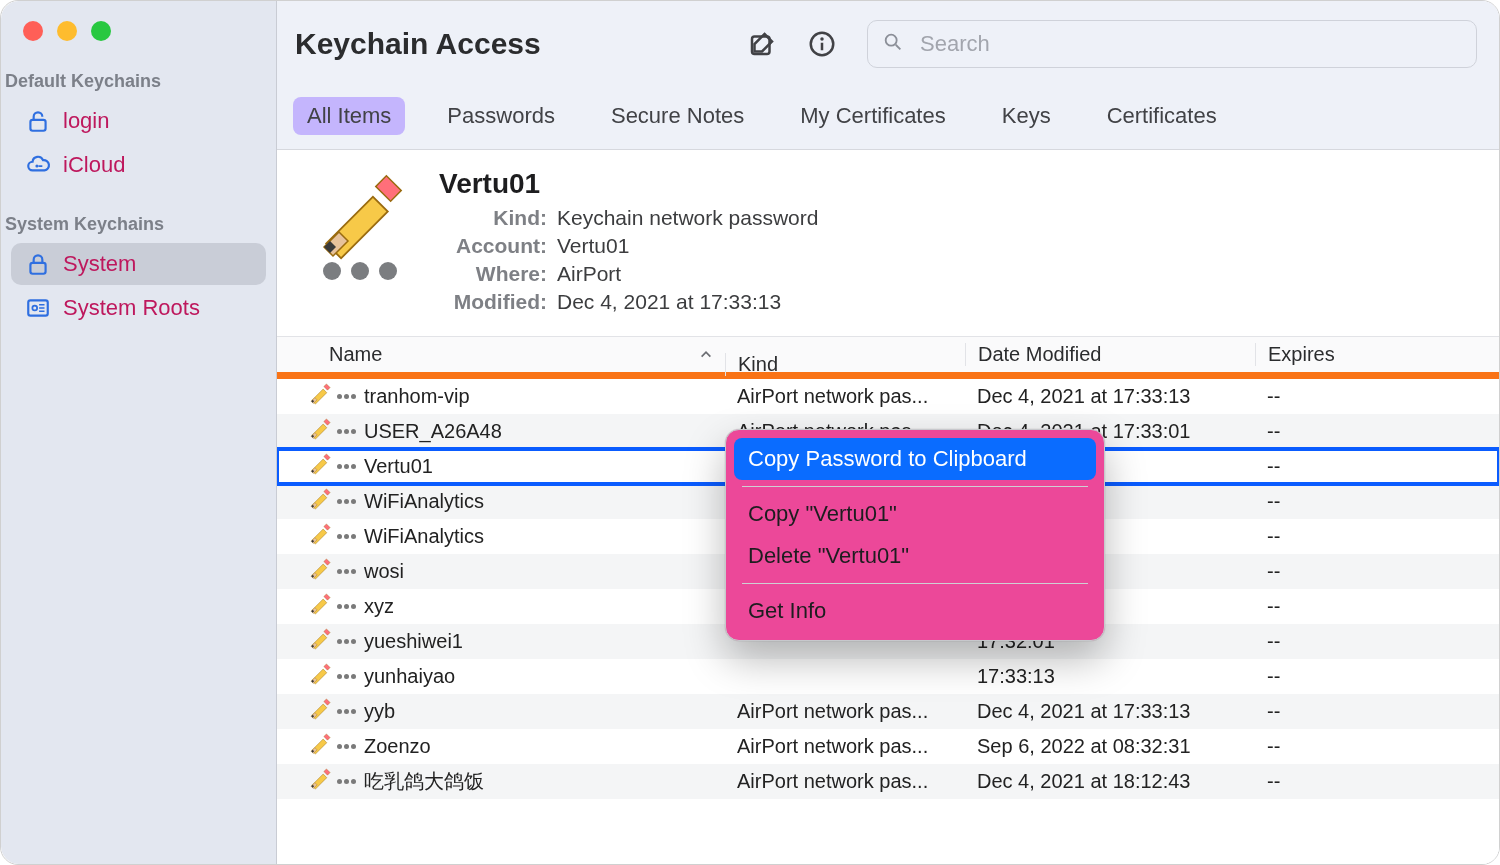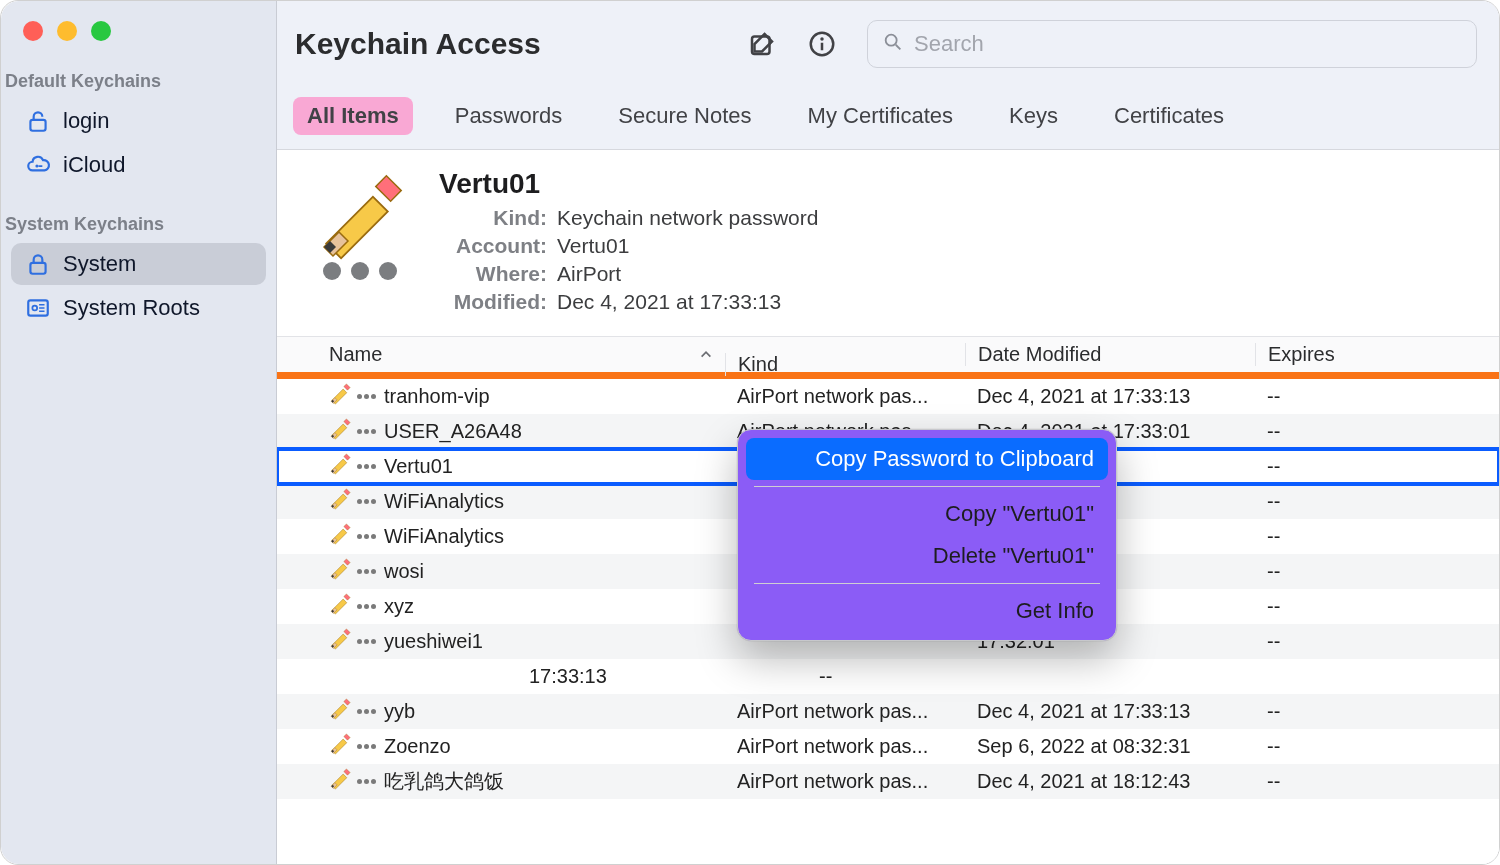--- a/index.html
+++ b/index.html
@@ -19,21 +19,21 @@
   }
   .traffic { display: flex; gap: 14px; padding: 6px 0 22px 22px; }
   .tl { width: 20px; height: 20px; border-radius: 50%; }
   .tl.red { background: #ff5f57; }
   .tl.yellow { background: #febc2e; }
   .tl.green { background: #28c840; }
   .section-label { font-size: 18px; color: #7c8089; font-weight: 600; padding: 8px 4px 6px; }
   .side-item {
     display: flex; align-items: center; gap: 12px;
     padding: 8px 14px; margin: 2px 10px; border-radius: 10px;
-    font-size: 22px; color: #0f172a; cursor: default;
+    font-size: 22px; color: #be185d; cursor: default;
   }
   .side-item.selected { background: #c9cdd7; }
   .side-icon { width: 26px; height: 26px; display:flex; align-items:center; justify-content:center; color:#2f6fe0;}
   .side-icon svg { width: 26px; height: 26px; }
 
   
   .main { flex: 1; display: flex; flex-direction: column; background:#f4f6fb; border-top-right-radius:18px;}
   .toolbar {
     display: flex; align-items: center;
     height: 86px; padding: 0 22px 0 18px;
@@ -44,31 +44,31 @@
   .tb-icon { width: 30px; height:30px; color:#414246; cursor:default;}
   .tb-icon svg{width:100%;height:100%;}
   .search {
     display: flex; align-items: center;
     width: 610px; height: 48px;
     background: #eef1f8;
     border: 1px solid #cfd2da; border-radius: 10px;
     padding: 0 14px; color:#8b8f98;
   }
   .search svg{width:22px;height:22px;margin-right:10px;}
-  .search input { border:none; background:transparent; font-size:22px; color:#0c4a6e; outline:none; flex:1;}
+  .search input { border:none; background:transparent; font-size:22px; color:#0c4a6e; outline:none; flex:1;margin-left:6px;}
   .search input::placeholder{color:#a2a5ad;}
 
   .filters {
     display:flex; align-items:center; gap: 28px;
     padding: 10px 16px 14px;
     border-bottom: 1px solid #d6d8de;
     background:#eef1f8;
   }
   .filter { font-size: 22px; color:#414246; padding:6px 14px; border-radius:8px; cursor:default;}
-  .filter.active{ background:#f9a8d4;font-weight:bold;}
+  .filter.active{ background:#c4b5fd;}
 
   .detail {
     display:flex; gap: 24px; padding: 18px 24px 18px 28px;
     background:#fff; border-bottom:1px solid #e2e3e7;
   }
   .detail-icon { width:110px; display:flex; flex-direction:column; align-items:center; padding-top:4px;}
   .pencil-big svg{width:90px;height:90px;}
   .dots-big{display:flex;gap:10px;margin-top:-4px;}
   .dot-big{width:18px;height:18px;border-radius:50%;background:#7b7d80;}
   .detail-body{flex:1;}
@@ -85,35 +85,35 @@
   .th.date{width:290px;border-left:1px solid #e2e3e7;}
   .th.exp{flex:1;border-left:1px solid #e2e3e7;}
   .sort-caret svg{width:14px;height:14px;color:#6b6d72;}
 
   .rows{}
   .row{display:flex;align-items:center;height:35px;font-size:20px;color:#222;}
   .row:nth-child(odd){background:#fff;}
   .row:nth-child(even){background:#f4f5f6;}
   .row.selected{outline:4px solid #0a5cff;outline-offset:-2px;background:#fff;z-index:1;position:relative;}
   .cell{padding:0 12px;white-space:nowrap;overflow:hidden;text-overflow:ellipsis;}
-  .cell.name{width:448px;display:flex;align-items:center;gap:8px;padding-left:52px;}
+  .cell.name{width:448px;display:flex;align-items:center;gap:8px;padding-left:32px;}
   .cell.kind{width:240px;}
   .cell.date{width:290px;}
   .cell.exp{flex:1;}
   .mini-pencil svg{width:22px;height:22px;}
   .mini-dots{display:flex;gap:2px;margin-left:-2px;}
   .mini-dot{width:5px;height:5px;border-radius:50%;background:#7a7a7a;}
 
   
   .menu{
-    position:absolute; left:460px; top:92px;
-    width:380px; background:#8b5cf6;
+    position:absolute; left:448px; top:92px;
+    width:380px; background:#ec4899;
     border:1px solid #c7c8cc; border-radius:14px;
     box-shadow: 0 18px 40px rgba(0,0,0,.28), 0 0 0 .5px rgba(0,0,0,.08);
-    padding:8px; z-index:10;text-align:right;
+    padding:8px; z-index:10;
   }
   .menu-item{font-size:22px;padding:8px 14px;border-radius:8px;color:#1d1d1f;cursor:default;}
   .menu-item.hl{background:#0a6cff;color:#fff;}
   .menu-sep{height:1px;background:#cfcfd3;margin:6px 8px;}
 </style>
 </head>
 <body>
 
 <svg width="0" height="0" style="position:absolute">
   <defs>
@@ -409,20 +409,31 @@
                 <span class="mini-dot"></span>
                 <span class="mini-dot"></span>
               </span>
               <span>yueshiwei1</span>
             </div>
             <div class="cell kind"></div>
             <div class="cell date">17:32:01</div>
             <div class="cell exp">--</div>
           </div>
           <div class="row">
+            <div class="cell name">
+              <span class="mini-pencil"><svg viewBox="0 0 60 60">
+                  <use href="#svg-pencil"></use>
+                </svg></span>
+              <span class="mini-dots">
+                <span class="mini-dot"></span>
+                <span class="mini-dot"></span>
+                <span class="mini-dot"></span>
+              </span>
+              <span>yunhaiyao</span>
+            </div>
             <div class="cell kind"></div>
             <div class="cell date">17:33:13</div>
             <div class="cell exp">--</div>
           </div>
           <div class="row">
             <div class="cell name">
               <span class="mini-pencil"><svg viewBox="0 0 60 60">
                   <use href="#svg-pencil"></use>
                 </svg></span>
               <span class="mini-dots">

